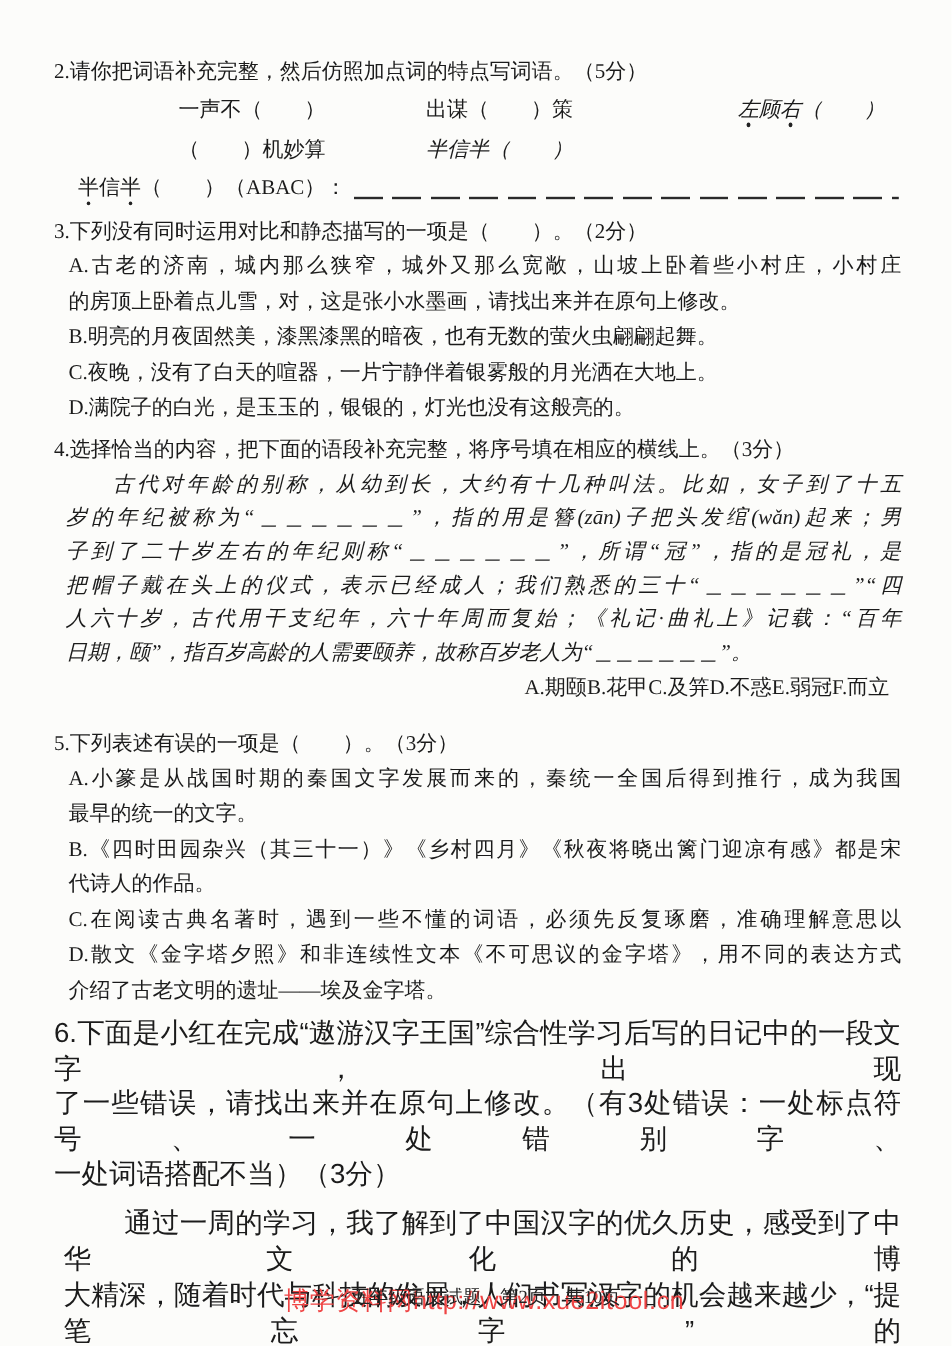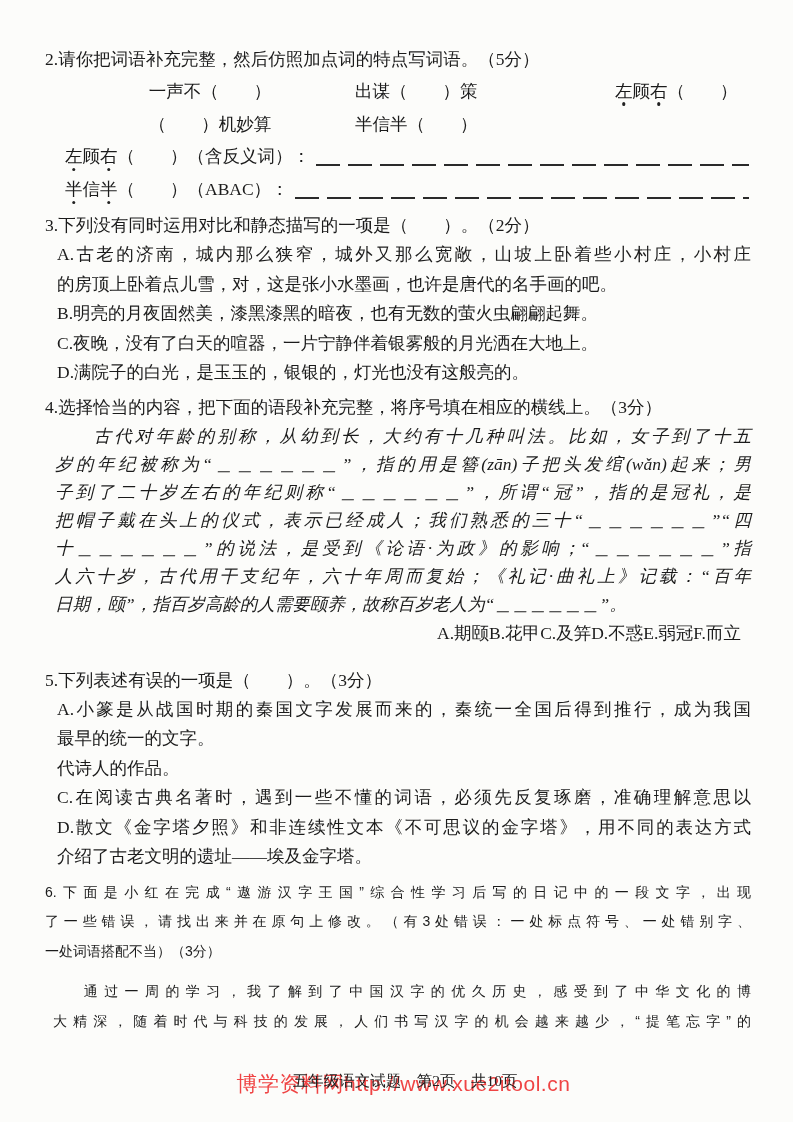--- a/index.html
+++ b/index.html
@@ -12,30 +12,30 @@
     color:#1b1b1b;
   }
   .content{position:absolute;left:45px;right:42px;top:44px;font-size:17.5px;}
   .line{line-height:29.5px;}
   .stem{line-height:30px;text-align:left;}
   .j{text-align:justify;text-align-last:justify;}
   .opt{padding-left:12px;}
   .q2-row{display:flex;align-items:center;height:33px;padding-left:20px;}
   .q2-row .c1{width:290px;text-align:center;}
   .q2-row .c2{width:260px;}
-  .q2-row .c3{flex:1;}
+  .q2-row .c3{flex:1;font-style:italic;}
   .fill-row{display:flex;align-items:flex-end;height:33px;padding-left:20px;}
   .fill-row .lbl{white-space:nowrap;line-height:33px;}
   .blankline{
     flex:1;height:1.4em;margin:0 2px 7px 6px;
     background-image:repeating-linear-gradient(to right,#2a2a2a 0 24px,transparent 24px 32px);
     background-size:100% 2px;background-repeat:no-repeat;background-position:0 100%;
   }
   .kai{font-style:italic;}
-  .hei{font-family:"Liberation Sans", sans-serif;font-size:14px;}
+  .hei{font-family:"Liberation Sans", sans-serif;font-size:23px;}
   .q3{margin-top:4px;}
   .q4{margin-top:4px;}
   .q4 .para .line{line-height:28px;padding-left:10px;}
   .q5{margin-top:18px;}
   .q6{margin-top:6px;}
   .q6 .para{margin-top:10px;padding-left:8px;}
   .q6 .para .line{line-height:30px;}
   .indent{text-indent:2.2em;}
   .choices{display:flex;justify-content:flex-end;padding:0 10px 0 40px;line-height:28px;margin-top:1px;}
   .dotted{position:relative;}
@@ -66,68 +66,64 @@
       <div class="q2-row">
         <span class="c1">一声不（　　）</span>
         <span class="c2">出谋（　　）策</span>
         <span class="c3"><span class="dotted">左</span>顾<span class="dotted">右</span>（　　）</span>
       </div>
       <div class="q2-row">
         <span class="c1">（　　）机妙算</span>
         <span class="c3">半信半（　　）</span>
       </div>
       <div class="fill-row">
-        <span class="lbl"><span class="dotted">左</span>顾<span class="dotted">右</span>（　　）（含反义词）：</span>
-        <span class="blankline"></span>
-      </div>
-      <div class="fill-row">
         <span class="lbl"><span class="dotted">半</span>信<span class="dotted">半</span>（　　）（ABAC）：</span>
         <span class="blankline"></span>
       </div>
     </section>
 
     <section class="q3">
       <div class="stem">3.下列没有同时运用对比和静态描写的一项是（　　）。（2分）</div>
       <div class="opt">
         <div class="line j">A.古老的济南，城内那么狭窄，城外又那么宽敞，山坡上卧着些小村庄，小村庄</div>
-        <div class="line">的房顶上卧着点儿雪，对，这是张小水墨画，也许是唐代的名手画的吧。</div>
+        <div class="line">的房顶上卧着点儿雪，对，这是张小水墨画，请找出来并在原句上修改。</div>
       </div>
       <div class="opt line">B.明亮的月夜固然美，漆黑漆黑的暗夜，也有无数的萤火虫翩翩起舞。</div>
       <div class="opt line">C.夜晚，没有了白天的喧器，一片宁静伴着银雾般的月光洒在大地上。</div>
       <div class="opt line">D.满院子的白光，是玉玉的，银银的，灯光也没有这般亮的。</div>
     </section>
 
     <section class="q4">
       <div class="stem">4.选择恰当的内容，把下面的语段补充完整，将序号填在相应的横线上。（3分）</div>
       <div class="para kai">
         <div class="line j indent">古代对年龄的别称，从幼到长，大约有十几种叫法。比如，女子到了十五</div>
         <div class="line j">岁的年纪被称为“＿＿＿＿＿＿”，指的用是簪(zān)子把头发绾(wǎn)起来；男</div>
         <div class="line j">子到了二十岁左右的年纪则称“＿＿＿＿＿＿”，所谓“冠”，指的是冠礼，是</div>
         <div class="line j">把帽子戴在头上的仪式，表示已经成人；我们熟悉的三十“＿＿＿＿＿＿”“四</div>
-        <div class="line j">十＿＿＿＿＿＿”的说法，是受到《论语·为政》的影响；“＿＿＿＿＿＿”指</div>
         <div class="line j">人六十岁，古代用干支纪年，六十年周而复始；《礼记·曲礼上》记载：“百年</div>
         <div class="line">日期，颐”，指百岁高龄的人需要颐养，故称百岁老人为“＿＿＿＿＿＿”。</div>
       </div>
       <div class="choices">
         <span>A.期颐</span>
         <span>B.花甲</span>
         <span>C.及笄</span>
         <span>D.不惑</span>
         <span>E.弱冠</span>
         <span>F.而立</span>
       </div>
     </section>
 
     <section class="q5">
       <div class="stem">5.下列表述有误的一项是（　　）。（3分）</div>
       <div class="opt">
         <div class="line j">A.小篆是从战国时期的秦国文字发展而来的，秦统一全国后得到推行，成为我国</div>
         <div class="line">最早的统一的文字。</div>
       </div>
       <div class="opt">
+        <div class="line j">B.《四时田园杂兴（其三十一）》《乡村四月》《秋夜将晓出篱门迎凉有感》都是宋</div>
         <div class="line">代诗人的作品。</div>
       </div>
       <div class="opt">
         <div class="line j">C.在阅读古典名著时，遇到一些不懂的词语，必须先反复琢磨，准确理解意思以</div>
       </div>
       <div class="opt">
         <div class="line j">D.散文《金字塔夕照》和非连续性文本《不可思议的金字塔》，用不同的表达方式</div>
         <div class="line">介绍了古老文明的遗址——埃及金字塔。</div>
       </div>
     </section>

